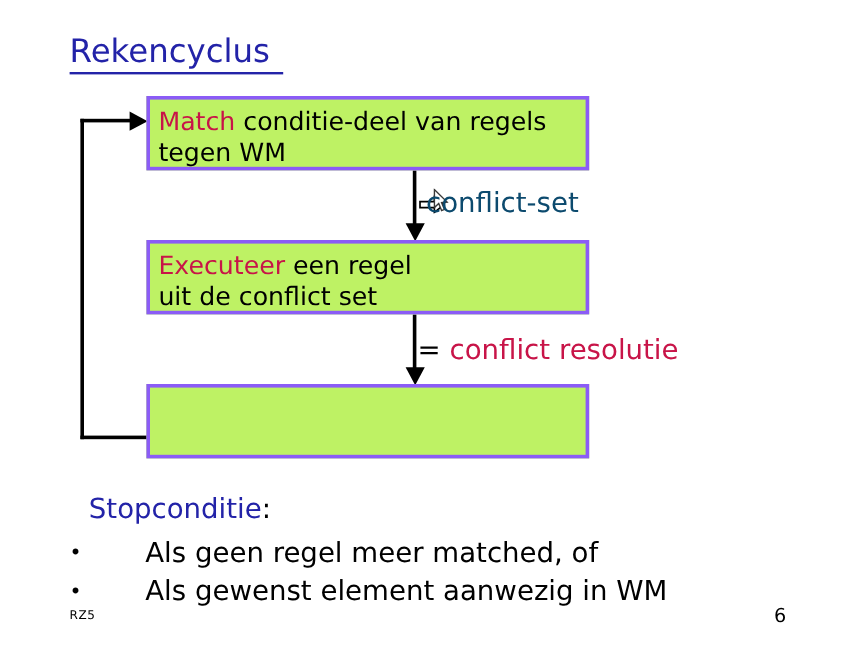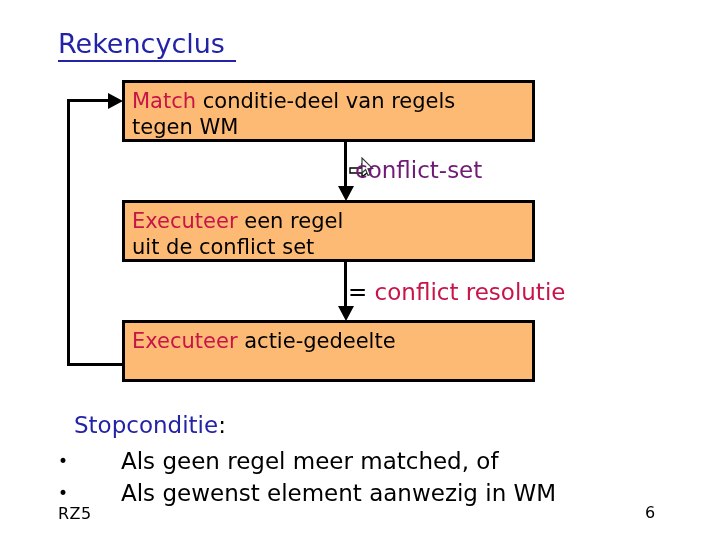--- a/index.html
+++ b/index.html
@@ -33,23 +33,23 @@
     top: 60px;
     width: 178px;
     height: 2px;
     background: #2323A8;
   }
 
   
   .flow-box {
     position: absolute;
     left: 122px;
-    width: 413px;
-    border: 3px solid #000000;
-    background: #fdba74;
+    width: 369px;
+    border: 3px solid #8b5cf6;
+    background: #bef264;
     box-sizing: border-box;
     padding: 5px 0 5px 7px;
   }
   #box-match    { top: 80px;  height: 62px; }
   #box-select   { top: 200px; height: 62px; }
   #box-execute  { top: 320px; height: 62px; }
 
   .box-line {
     font-size: 21px;
     line-height: 26px;
@@ -93,21 +93,21 @@
     border-left: 15px solid #000000;
   }
 
   
   #anno-conflict-set {
     position: absolute;
     left: 355px;
     top: 156px;
     font-size: 23px;
     line-height: 28px;
-    color: #701a75;
+    color: #0c4a6e;
     white-space: nowrap;
   }
   #callout-arrow-icon {
     position: absolute;
     left: 349px;
     top: 163px;
     width: 22px;
     height: 15px;
   }
   #cursor-icon {
@@ -157,21 +157,21 @@
     font-size: 17px;
     vertical-align: 2px;
   }
   .stop-gap { display: inline-block; width: 49px; }
 
   
   #footer-code {
     position: absolute;
     left: 58px;
     top: 508px;
-    font-size: 16px;
+    font-size: 10px;
     line-height: 12px;
     color: #000000;
     letter-spacing: 0.5px;
   }
   #footer-page {
     position: absolute;
     left: 645px;
     top: 503px;
     font-size: 16px;
     line-height: 20px;
@@ -209,21 +209,20 @@
 <div id="anno-conflict-set">conflict-set</div>
 
 <div class="flow-box" id="box-select">
   <div class="box-line"><span class="kw">Executeer</span><span> een regel</span></div>
   <div class="box-line">uit de conflict set</div>
 </div>
 
 <div id="anno-conflict-resolutie"><span>= </span><span class="kw2">conflict resolutie</span></div>
 
 <div class="flow-box" id="box-execute">
-  <div class="box-line"><span class="kw">Executeer</span><span> actie-gedeelte</span></div>
 </div>
 
 <div id="stop-heading"><span>Stopconditie</span><span class="colon">:</span></div>
 
 <div class="stop-item" id="stop-item-0"><span class="stop-bullet">•</span><span class="stop-gap"></span><span>Als geen regel meer matched, of</span></div>
 
 <div class="stop-item" id="stop-item-1"><span class="stop-bullet">•</span><span class="stop-gap"></span><span>Als gewenst element aanwezig in WM</span></div>
 
 <div id="footer-code">RZ5</div>
 <div id="footer-page">6</div>

